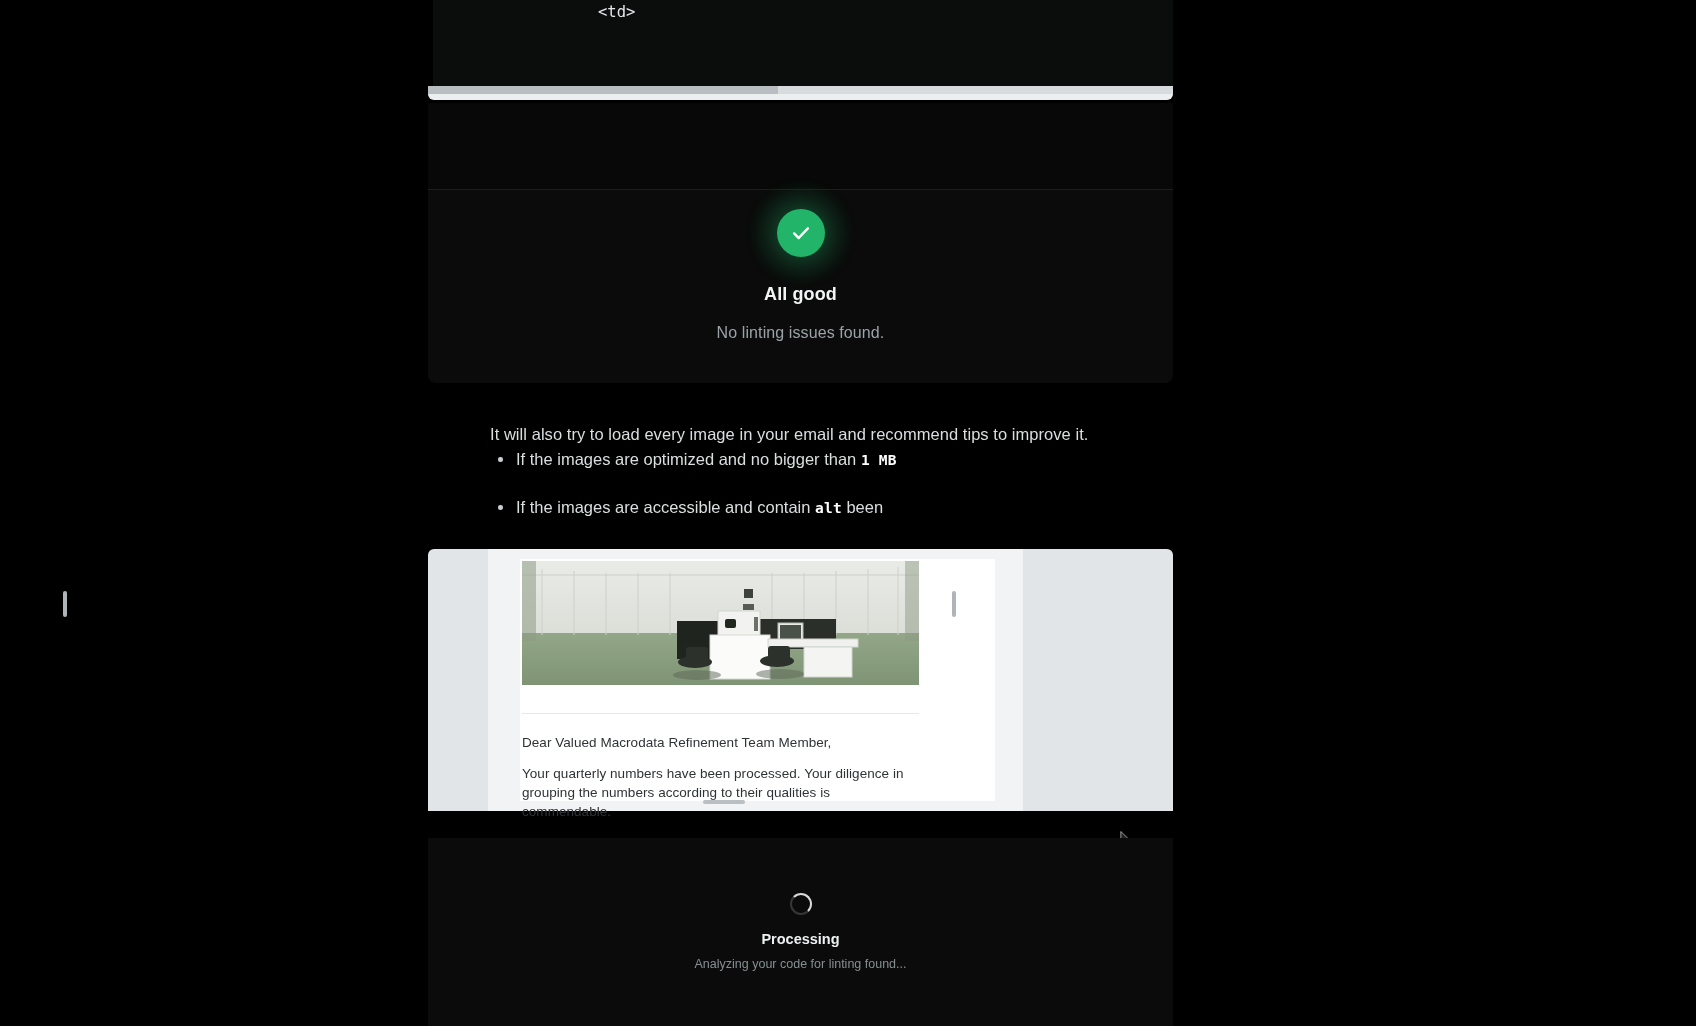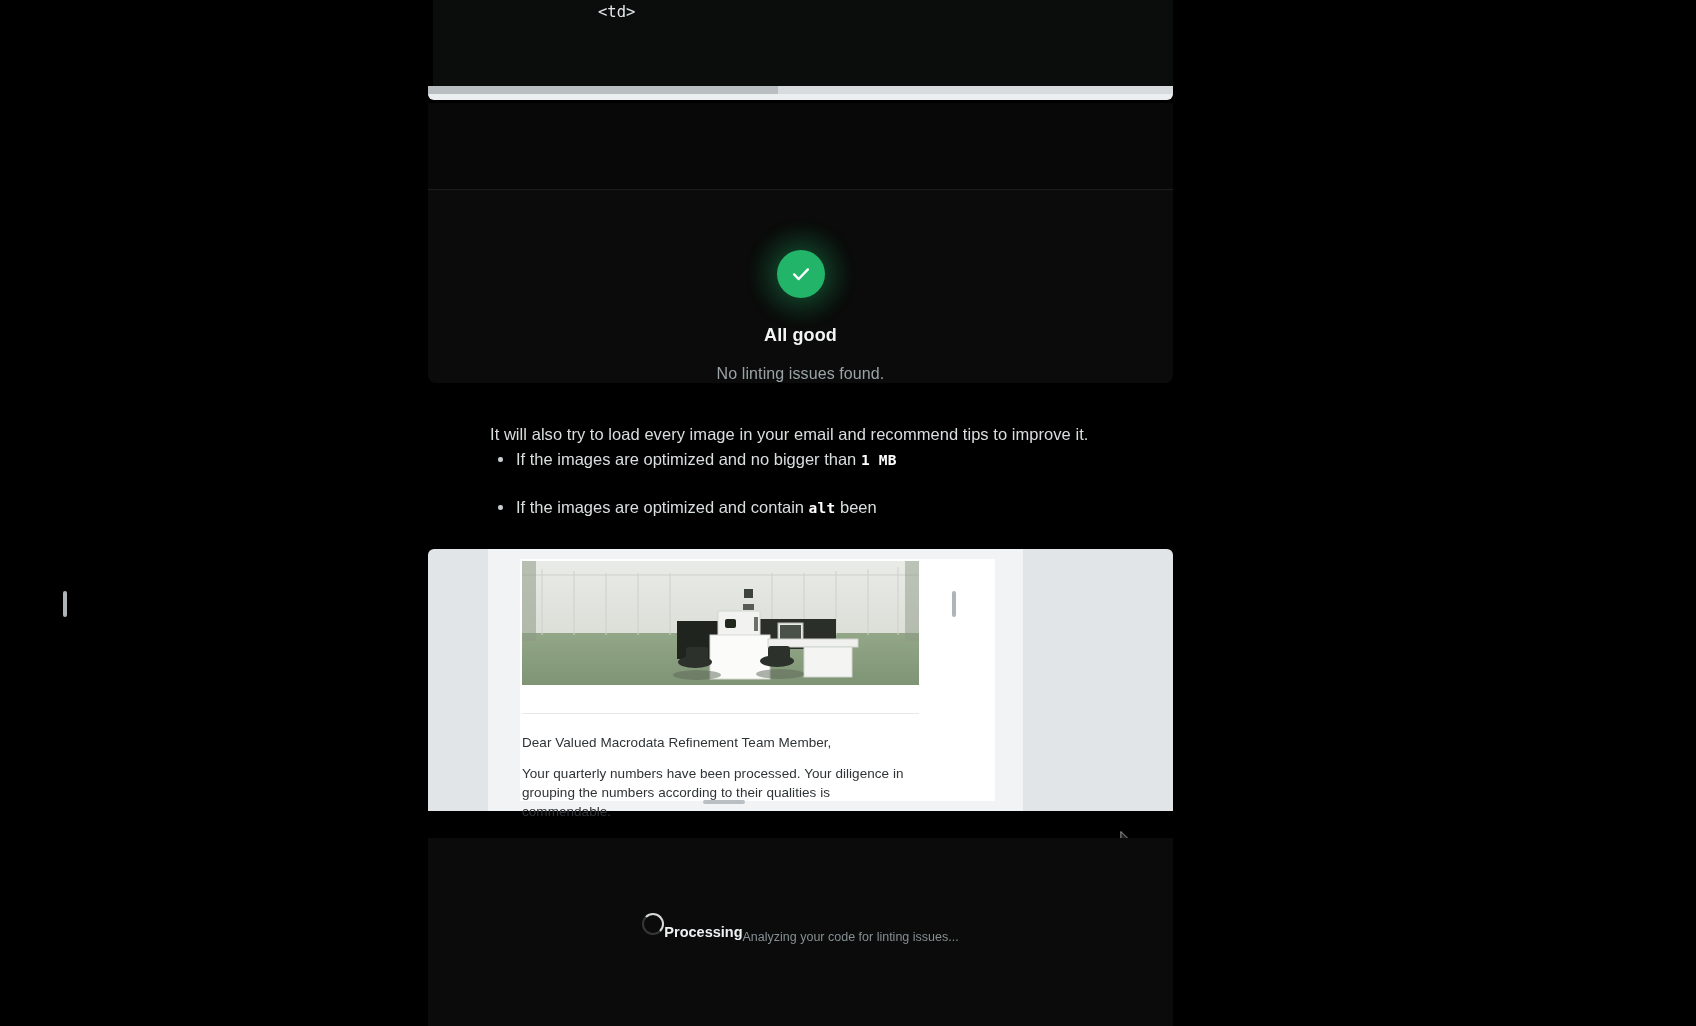--- a/index.html
+++ b/index.html
@@ -44,21 +44,21 @@
   .gap-dark{
     position:absolute; left:428px; top:103px; width:745px; height:86px;
     background:#070807;
   }
 
   
   .status-card{
     position:absolute; left:428px; top:189px; width:745px; height:194px;
     background:#0a0b0a; border-top:1px solid #1b1e1c;
     border-radius:0 0 8px 8px;
-    display:flex; flex-direction:column; align-items:center; justify-content:flex-end;
+    display:flex; flex-direction:column; align-items:center; justify-content:flex-start;
   }
   .status-glow{
     position:relative; width:120px; height:86px;
     display:flex; align-items:center; justify-content:center;
   }
   .status-glow::before{
     content:""; position:absolute; width:108px; height:108px; border-radius:50%;
     background:radial-gradient(circle, rgba(34,180,110,.22) 0%, rgba(34,180,110,.08) 45%, rgba(0,0,0,0) 70%);
   }
   .check-circle{
@@ -156,21 +156,21 @@
   .tb-icon svg{ width:13px; height:13px; display:block; }
 
   .cursor-arrow{
     position:absolute; left:1120px; top:831px; width:12px; height:16px;
     pointer-events:none;
   }
 
   
   .processing{
     position:absolute; left:428px; top:838px; width:745px; height:188px;
-    background:#0a0b0a; display:flex; flex-direction:row;
+    background:#0a0b0a; display:flex; flex-direction:column;
     align-items:center; justify-content:center;
   }
   .spinner{
     width:22px; height:22px; border-radius:50%;
     border:2px solid rgba(210,215,218,.22);
     border-top-color:#d6dadc; border-right-color:#d6dadc;
     margin-bottom:16px;
   }
   .proc-title{ font-size:14.5px; font-weight:bold; color:#eef1f2; }
   .proc-sub{ margin-top:10px; font-size:12.5px; color:#868f92; }
@@ -213,21 +213,21 @@
       </div>
     </div>
     <div class="status-title">All good</div>
     <div class="status-sub">No linting issues found.</div>
   </div>
 
   <div class="prose">
     <p class="lead">It will also try to load every image in your email and recommend tips to improve it.</p>
     <ul>
       <li><span>If the images are optimized and no bigger than </span><code class="mono">1 MB</code><span></span></li>
-      <li><span>If the images are optimized and contain </span><code class="mono">alt</code><span> been</span></li>
+      <li><span>If the images are accessible and contain </span><code class="mono">alt</code><span> been</span></li>
     </ul>
   </div>
 
   <div class="preview-card">
     <div class="preview-inner">
       <div class="preview-sheet"></div>
     </div>
   </div>
 
   <div class="rail rail-l"></div>
@@ -293,16 +293,16 @@
   <div class="drag-handle"></div>
 
 
   <svg class="cursor-arrow" viewBox="0 0 12 17">
     <path d="M0.5,0.5 L0.5,13 L3.6,10.2 L5.6,15.2 L7.6,14.4 L5.6,9.6 L9.6,9.4 Z" fill="#222" stroke="#ddd" stroke-width="0.7"></path>
   </svg>
 
   <div class="processing">
     <div class="spinner"></div>
     <div class="proc-title">Processing</div>
-    <div class="proc-sub">Analyzing your code for linting issues...</div>
+    <div class="proc-sub">Analyzing your code for linting found...</div>
   </div>
 
 </div>
 
 </body></html>

